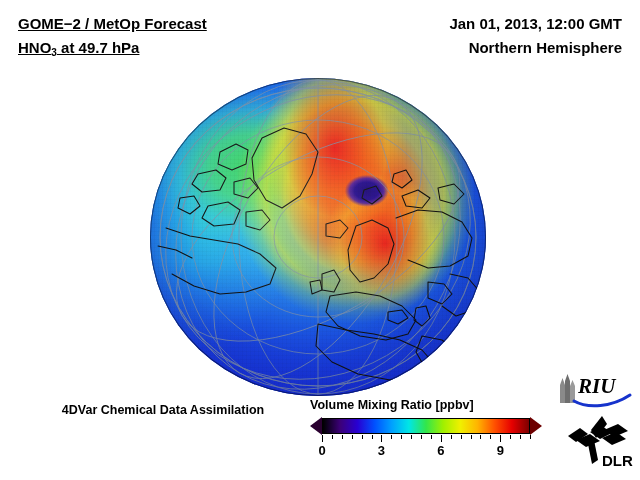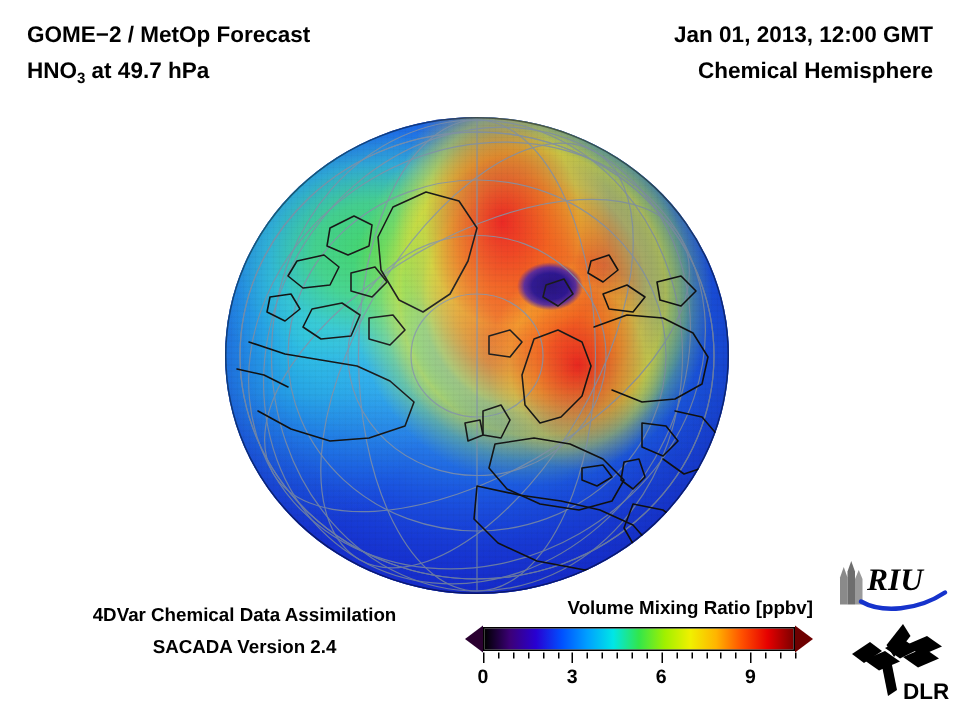--- a/index.html
+++ b/index.html
@@ -15,20 +15,21 @@
     font-family: "Liberation Sans", sans-serif;
     color: #000000;
   }
 
   
   #header-left {
     position: absolute;
     left: 18px;
     top: 12px;
     width: 300px;
+    text-decoration: underline;
   }
   #header-right {
     position: absolute;
     right: 18px;
     top: 12px;
     width: 300px;
     text-align: right;
   }
   .hline {
     font-size: 15px;
@@ -186,21 +187,21 @@
   
   #colorbar-block {
     position: absolute;
     left: 310px;
     top: 398px;
     width: 232px;
   }
   #cb-title {
     font-size: 12.5px;
     font-weight: bold;
-    text-align: right;
+    text-align: left;
     margin-bottom: 5px;
     white-space: nowrap;
   }
   #cb-row {
     position: relative;
     height: 18px;
     display: flex;
     align-items: center;
   }
   .cb-cap {
@@ -262,21 +263,21 @@
 </head>
 <body>
 
 <div id="header-left">
   <div class="hline">GOME−2 / MetOp Forecast</div>
   <div class="hline"><span>HNO</span><sub>3</sub><span> at 49.7 hPa</span></div>
 </div>
 
 <div id="header-right">
   <div class="hline">Jan 01, 2013, 12:00 GMT</div>
-  <div class="hline">Chemical Hemisphere</div>
+  <div class="hline">Northern Hemisphere</div>
 </div>
 
 <div id="globe-panel">
   <div id="globe">
     <div class="layer" id="g-base"></div>
     <div class="layer" id="g-cyan-w"></div>
     <div class="layer" id="g-green"></div>
     <div class="layer" id="g-yellow-rim"></div>
     <div class="layer" id="g-red"></div>
     <div class="layer" id="g-red2"></div>
@@ -356,21 +357,20 @@
       </g>
     </svg>
 
     <div class="layer" id="g-shade"></div>
   </div>
   <div id="globe-rim"></div>
 </div>
 
 <div id="footer-left">
   <div class="fline">4DVar Chemical Data Assimilation</div>
-  <div class="fline">SACADA Version 2.4</div>
 </div>
 
 <div id="colorbar-block">
   <div id="cb-title">Volume Mixing Ratio [ppbv]</div>
   <div id="cb-row">
     <div class="cb-cap" id="cb-cap-low" style="border-right-color: rgb(42, 0, 48);"></div>
     <div id="cb-gradient" style="background: linear-gradient(to right, rgb(0, 0, 0) 0%, rgb(60, 0, 120) 8.33%, rgb(40, 0, 210) 16.67%, rgb(0, 80, 255) 25%, rgb(0, 160, 255) 33.33%, rgb(0, 230, 230) 41.67%, rgb(50, 230, 75) 50%, rgb(160, 240, 0) 58.33%, rgb(240, 240, 0) 66.67%, rgb(255, 180, 0) 75%, rgb(255, 80, 0) 83.33%, rgb(230, 0, 0) 91.67%, rgb(125, 0, 0) 100%);"></div>
     <div class="cb-cap" id="cb-cap-high" style="border-left-color: rgb(110, 0, 0);"></div>
   </div>
   <div id="cb-ticks">

